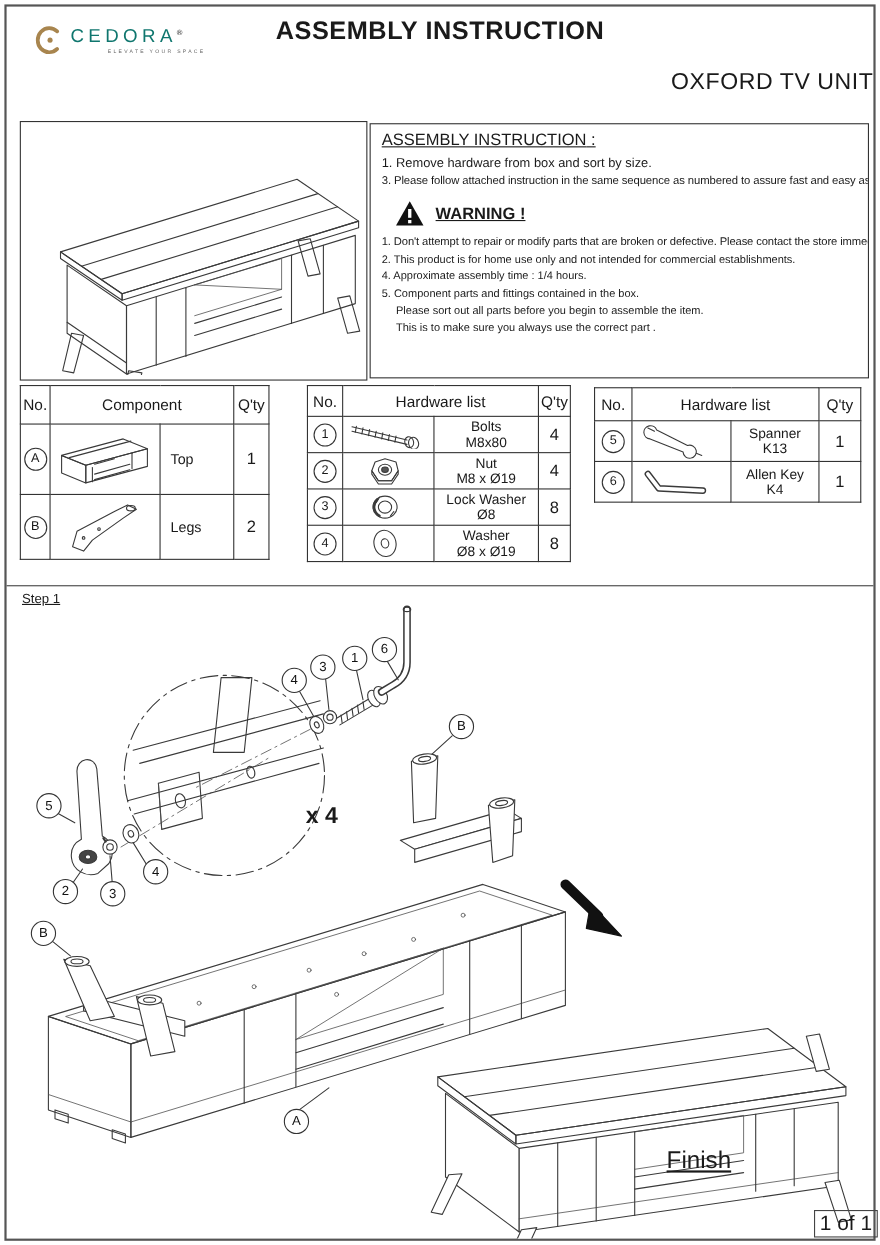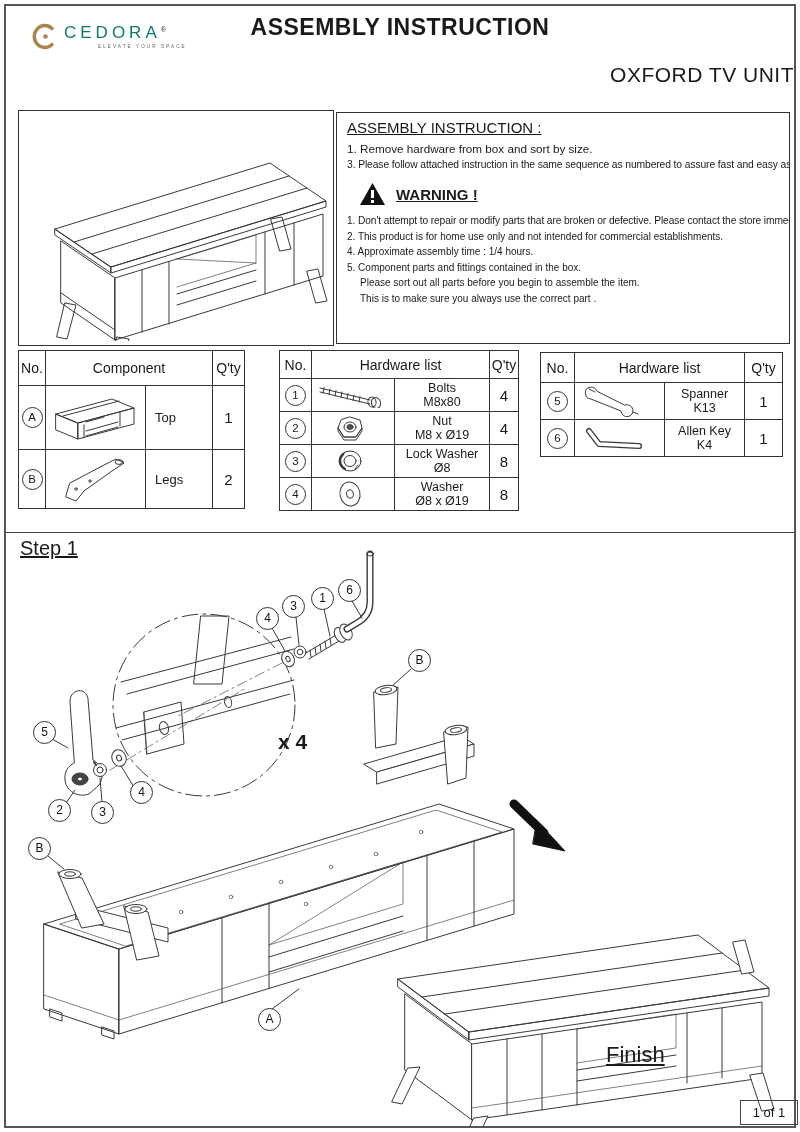--- a/index.html
+++ b/index.html
@@ -30,26 +30,26 @@
   .wl.cont{padding-left:13px;}
   
   table{border-collapse:collapse;position:absolute;table-layout:fixed;}
   td{border:1.2px solid #333;text-align:center;vertical-align:middle;padding:0;font-size:13px;}
   .th{font-size:14px;}
   .qty{font-size:15px;}
   .spec{font-size:12.5px;line-height:14px;}
   .circ{display:inline-block;width:19px;height:19px;line-height:19px;border:1.2px solid #333;border-radius:50%;font-size:11.5px;text-align:center;}
   
   .divider{position:absolute;left:0;top:526px;width:788px;border-top:1.3px solid #444;}
-  .steplabel{position:absolute;left:14px;top:531px;font-size:20px;text-decoration:underline;}
+  .steplabel{position:absolute;left:14px;top:531px;font-size:12px;text-decoration:underline;}
   .diagram{position:absolute;left:0;top:526px;width:788px;height:594px;}
   .balloon{position:absolute;width:21px;height:21px;line-height:21px;border:1.1px solid #333;border-radius:50%;background:#fff;text-align:center;font-size:12px;color:#111;}
   .x4{position:absolute;left:272px;top:198px;font-size:21px;font-weight:bold;}
   .finish{position:absolute;left:600px;top:510px;font-size:22px;text-decoration:underline;}
-  .pagenum{position:absolute;left:734px;top:1094px;width:56px;height:23px;border:1.4px solid #444;font-size:13px;text-align:center;line-height:23px;}
+  .pagenum{position:absolute;left:734px;top:1094px;width:56px;height:23px;border:1.4px solid #444;font-size:19px;text-align:center;line-height:23px;}
 </style>
 </head>
 <body>
 
 <div class="sheet">
 <div class="page">
 
   <div class="logo">
     <div class="logo-row">
       <svg width="26" height="28" viewBox="0 0 26 28">

